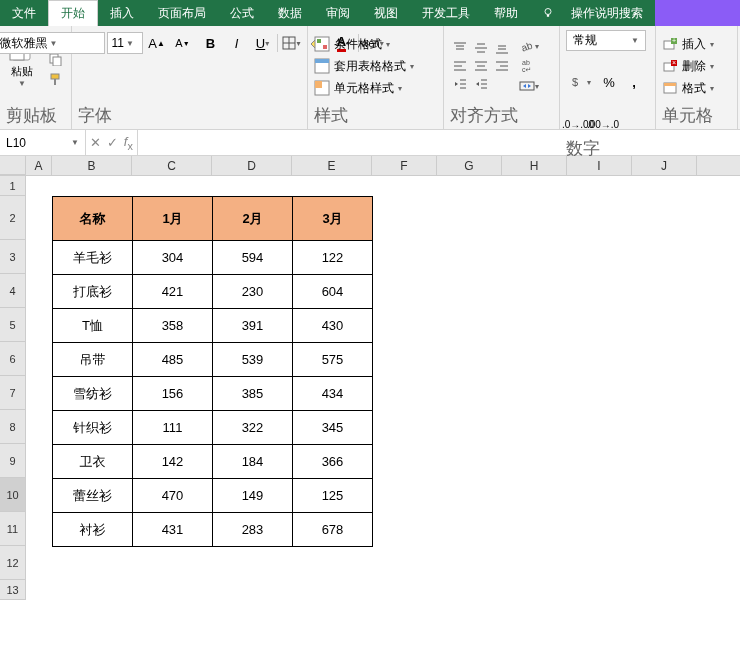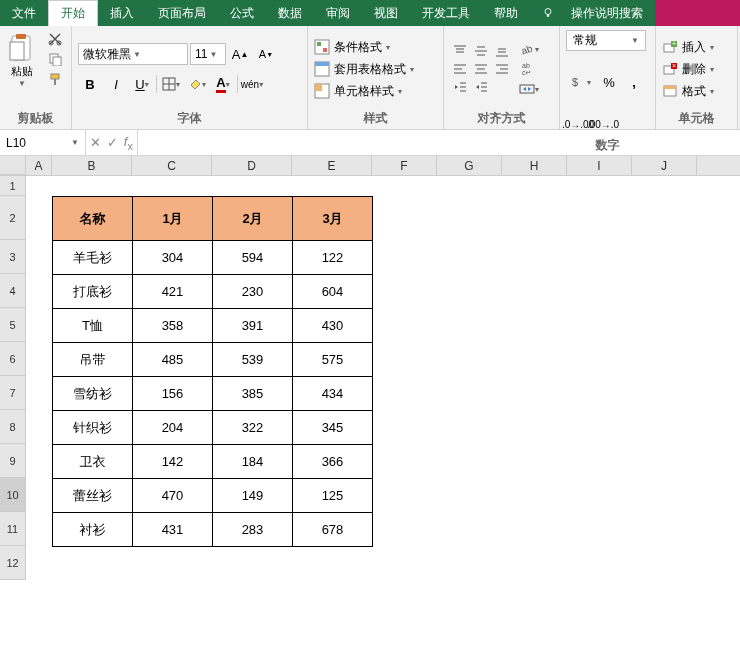--- a/index.html
+++ b/index.html
@@ -1,30 +1,30 @@
 <!DOCTYPE html>
 <html><head>
 <meta charset="utf-8">
 <style>
 * { margin: 0; padding: 0; box-sizing: border-box; font-family: "Microsoft YaHei", Arial, sans-serif; }
 body { background: #fff; overflow: hidden; width: 740px; height: 656px; position: relative; }
 
 
-.tabs { background: #be185d; height: 26px; display: flex; align-items: stretch; font-size: 12px; }
+.tabs { background: #8b5cf6; height: 26px; display: flex; align-items: stretch; font-size: 12px; }
 .tab { padding: 0 12px; display: flex; align-items: center; color: #fff; background: #217346; cursor: pointer; }
 .tab.file { background: #217346; }
 .tab.active { background: #fff; color: #217346; border-top: 1px solid #ccc; border-left: 1px solid #ccc; border-right: 1px solid #ccc; }
 .tab.normal { background: #217346; color: #fff; }
 .tab.tell { display: flex; align-items: center; gap: 17px; }
 .bulb { width: 12px; height: 12px; }
 
 
 .ribbon { background: #f3f3f3; border-bottom: 1px solid #d4d4d4; height: 104px; display: flex; }
 .group { border-right: 1px solid #d4d4d4; display: flex; flex-direction: column; justify-content: space-between; padding: 4px 6px 2px; }
-.group-label { text-align: center; font-size: 12px; color: #666; padding-top: 2px; font-weight: bold; }
+.group-label { text-align: left; font-size: 17px; color: #666; padding-top: 2px; }
 .group-body { flex: 1; display: flex; align-items: center; gap: 4px; }
 .big-btn { display: flex; flex-direction: column; align-items: center; font-size: 11px; cursor: pointer; padding: 2px; }
 .mini-icons { display: flex; flex-direction: column; gap: 2px; margin-left: 4px;}
 .mini-icon { width: 18px; height: 18px; display:flex; align-items:center; justify-content:center; cursor:pointer; }
 
 .font-row { display: flex; align-items: center; gap: 2px; height: 26px; }
 .font-sel { border: 1px solid #c0c0c0; background: #fff; font-size: 12px; height: 22px; padding: 0 4px; display: flex; align-items:center; gap:2px; cursor:pointer;}
 .font-name { width: 110px; }
 .font-size { width: 36px; }
 .dd { font-size: 8px; color:#666; }
@@ -126,21 +126,21 @@
               <rect x="3" y="2" width="8" height="5" fill="#f0c040" stroke="#888"></rect>
               <rect x="6" y="7" width="2" height="6" fill="#888"></rect>
             </svg>
           </div>
       </div>
     </div>
     <div class="group-label">剪贴板</div>
   </div>
 
   <div class="group" style="width:236px">
-    <div style="display:flex; flex-direction:column; gap:4px; flex:1; justify-content:center;">
+    <div style="display:flex; flex-direction:row; gap:4px; flex:1; justify-content:center;">
       <div class="font-row">
         <div class="font-sel font-name">
             <span>微软雅黑</span>
             <span class="dd">▼</span>
           </div>
         <div class="font-sel font-size">
             <span>11</span>
             <span class="dd">▼</span>
           </div>
         <div class="btn" style="font-size:13px">A<sup style="font-size:8px">▲</sup></div>
@@ -423,20 +423,23 @@
     </div>
     <div class="row">
       <div class="rh sel">10</div>
     </div>
     <div class="row">
       <div class="rh">11</div>
     </div>
     <div class="row">
       <div class="rh">12</div>
     </div>
+    <div class="row" style="height: 20px;">
+      <div class="rh">13</div>
+    </div>
   </div>
 
 <table class="data-table">
   <thead>
       <tr id="dt-head">
         <th>名称</th>
         <th>1月</th>
         <th>2月</th>
         <th>3月</th>
       </tr>
@@ -467,21 +470,21 @@
         <td>575</td>
       </tr>
       <tr>
         <td>雪纺衫</td>
         <td>156</td>
         <td>385</td>
         <td>434</td>
       </tr>
       <tr>
         <td>针织衫</td>
-        <td>204</td>
+        <td>111</td>
         <td>322</td>
         <td>345</td>
       </tr>
       <tr>
         <td>卫衣</td>
         <td>142</td>
         <td>184</td>
         <td>366</td>
       </tr>
       <tr>

